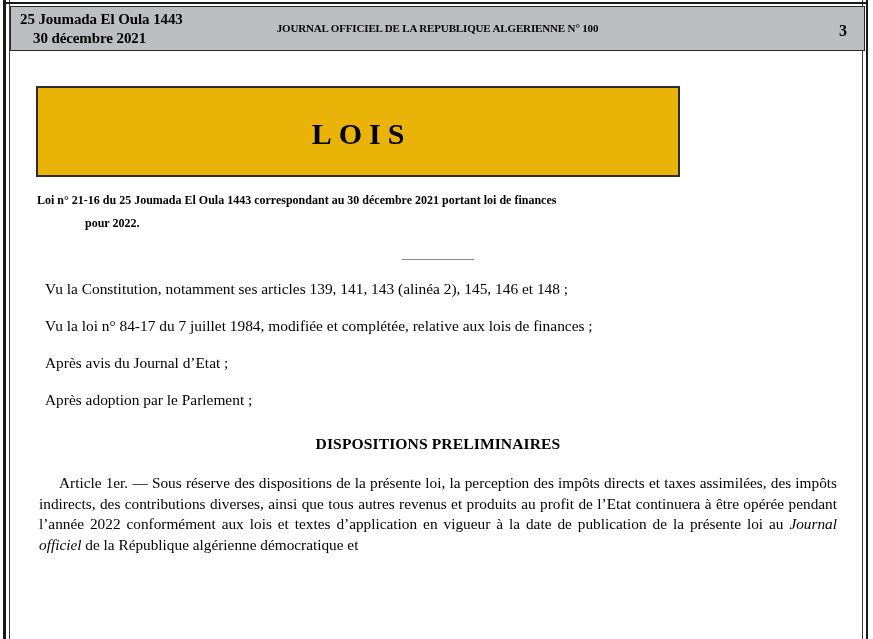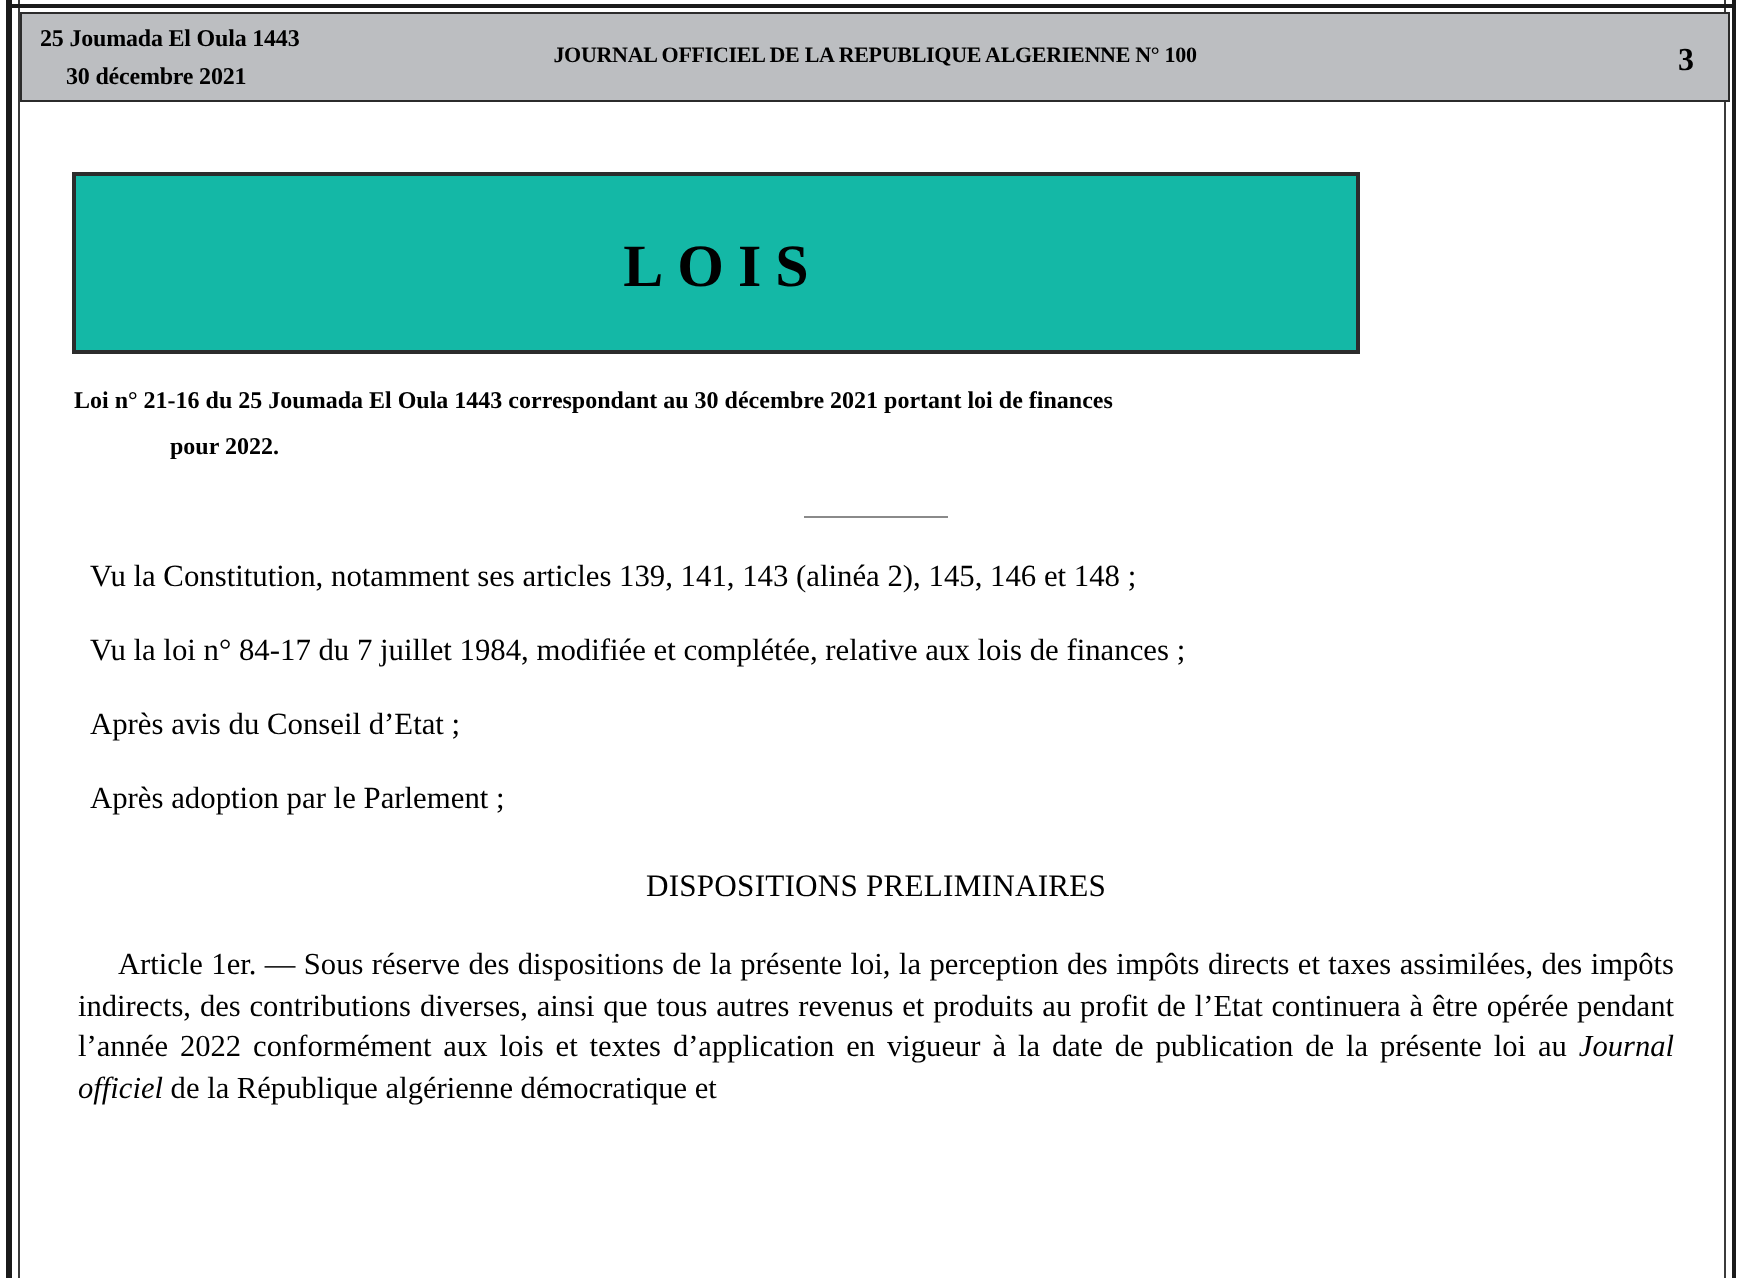--- a/index.html
+++ b/index.html
@@ -63,21 +63,21 @@
     height: 45px;
     background: #bcbec1;
     border: 1px solid #2b2b2b;
     box-sizing: border-box;
   }
   #header-date {
     position: absolute;
     left: 9px;
     top: 3px;
     font-weight: bold;
-    font-size: 12px;
+    font-size: 15px;
     line-height: 19px;
     letter-spacing: -0.1px;
     white-space: nowrap;
   }
   #header-date .line2 { display: block; margin-left: 13px; }
   #header-title {
     position: absolute;
     left: 0;
     right: 0;
     top: 15px;
@@ -105,21 +105,21 @@
     box-sizing: border-box;
   }
 
   
   #lois-box {
     position: absolute;
     left: 25px;
     top: 34px;
     width: 644px;
     height: 91px;
-    background: #14b8a6;
+    background: #eab308;
     border: 2px solid #2c2c2c;
     box-sizing: border-box;
   }
   #lois-label {
     position: absolute;
     left: 0;
     right: 0;
     top: 29px;
     text-align: center;
     font-weight: bold;
@@ -172,21 +172,21 @@
   }
   .clause.first { padding-top: 14px; }
   .clause.bold {
     font-weight: bold;
     padding-top: 21px;
   }
 
   #section-heading {
     margin-top: 26px;
     text-align: center;
-    font-weight: normal;
+    font-weight: bold;
     font-size: 15.6px;
     letter-spacing: 0.1px;
   }
 
   #article-1 {
     margin: 20px 28px 0 28px;
     font-size: 15.3px;
     line-height: 20.6px;
     text-align: justify;
     text-indent: 20px;
@@ -225,21 +225,21 @@
         <span>Loi n° 21-16 du 25 Joumada El Oula 1443 correspondant au 30 décembre 2021 portant loi de finances</span>
         <span class="cont">pour 2022.</span>
       </p>
 
       <div id="divider-wrap">
         <span id="divider"></span>
       </div>
 
       <p class="clause">Vu la Constitution, notamment ses articles 139, 141, 143 (alinéa 2), 145, 146 et 148 ;</p>
       <p class="clause">Vu la loi n° 84-17 du 7 juillet 1984, modifiée et complétée, relative aux lois de finances ;</p>
-      <p class="clause">Après avis du Conseil d’Etat ;</p>
+      <p class="clause">Après avis du Journal d’Etat ;</p>
       <p class="clause">Après adoption par le Parlement ;</p>
 
       <p id="section-heading">DISPOSITIONS PRELIMINAIRES</p>
 
       <p id="article-1">
         <span>Article 1er. — Sous réserve des dispositions de la présente loi, la perception des impôts directs et taxes assimilées, des impôts indirects, des contributions diverses, ainsi que tous autres revenus et produits au profit de l’Etat continuera à être opérée pendant l’année 2022 conformément aux lois et textes d’application en vigueur à la date de publication de la présente loi au </span><i>Journal officiel</i><span> de la République algérienne démocratique et</span>
       </p>
 
     </div>
   </div>

